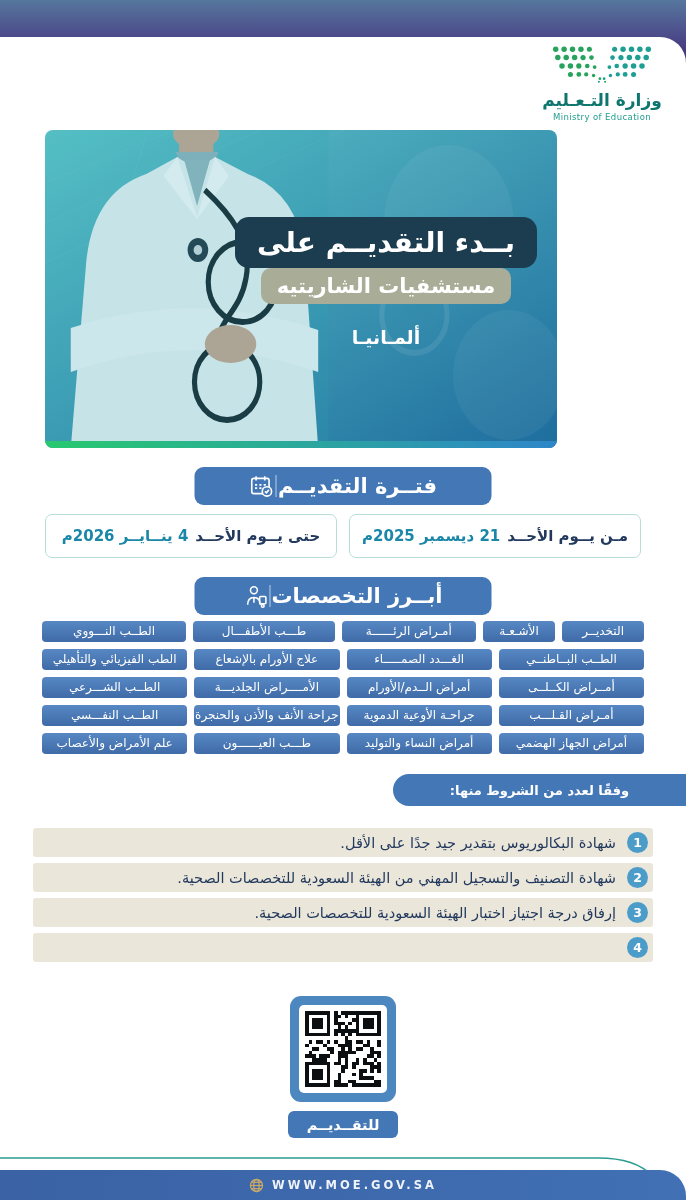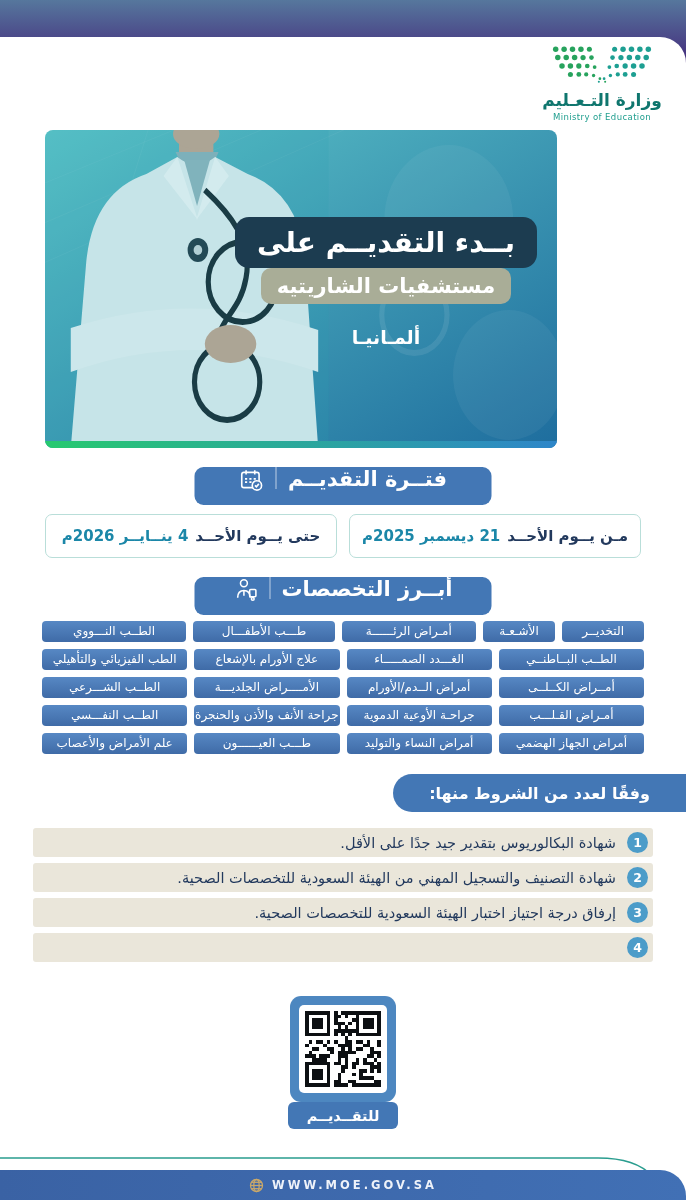--- a/index.html
+++ b/index.html
@@ -19,49 +19,49 @@
   .hero-bg{position:absolute;inset:0;width:100%;height:100%;}
   .hero-text{position:absolute;top:0;right:8px;width:326px;height:96%;display:flex;flex-direction:column;
              align-items:center;justify-content:center;color:#fff;text-align:center;}
   .badge-navy{background:var(--navy-box,#1c3c50);border-radius:14px;padding:9px 22px;font-size:28px;font-weight:bold;}
   .hero-line1{margin-top:26px;font-size:28px;font-weight:bold;}
   .badge-beige{background:var(--beige-box,#a9ad97);border-radius:10px;padding:6px 16px;font-size:21px;font-weight:bold;}
   .hero-line2{margin-top:22px;font-size:19px;font-weight:bold;letter-spacing:1px;}
   .hero-strip{position:absolute;bottom:0;left:0;right:0;height:7px;background:linear-gradient(90deg,#27c96f,#2e86c9);}
   
   .sec-header{position:absolute;left:50%;transform:translateX(-50%);width:297px;height:38px;
-              background:var(--header-blue,#4377b5);border-radius:9px;display:flex;
-              justify-content:center;gap:11px;color:#fff;}
+              background:var(--header-blue,#4377b5);border-radius:9px;display:flex;align-items:center;
+              justify-content:center;gap:1px;color:#fff;}
   .sec-title{font-size:21px;font-weight:bold;}
   .sec-div{width:1px;height:22px;background:rgba(255,255,255,.65);}
   .period-header{top:467px;}
   .spec-header{top:577px;}
   
   .dates{position:absolute;top:514px;left:45px;right:45px;display:flex;gap:12px;}
   .date-box{flex:1;height:42px;background:#fff;border:1.5px solid #b9ded9;border-radius:7px;
             display:flex;align-items:center;justify-content:center;gap:7px;font-size:15px;font-weight:bold;
             color:var(--text-navy,#22395d);}
   .date-val{color:var(--date-teal,#1b87a8);}
   
   .grid{position:absolute;top:621px;left:42px;right:42px;display:flex;flex-direction:column;gap:7px;}
   .spec-row{display:flex;gap:7px;}
   .pill{flex:1 1 0;height:21px;line-height:21px;background:linear-gradient(180deg,#5788c4,#3f6ba7);
         border-radius:4px;color:#fff;font-size:12px;text-align:center;white-space:nowrap;overflow:hidden;}
   
-  .cond-header{position:absolute;top:774px;right:0;width:293px;height:38px;background:var(--header-blue,#4377b5);
+  .cond-header{position:absolute;top:774px;right:0;width:293px;height:32px;background:var(--header-blue,#4377b5);
                border-radius:19px 0 0 19px;display:flex;align-items:center;justify-content:center;
-               color:#fff;font-size:16px;font-weight:bold;}
+               color:#fff;font-size:13px;font-weight:bold;}
   .cond-list{position:absolute;top:828px;left:33px;right:33px;display:flex;flex-direction:column;gap:6px;}
   .cond-row{height:29px;background:var(--row-beige,#eae6da);border-radius:3px;display:flex;align-items:center;
             gap:11px;padding:0 5px 0 10px;}
   .cond-num{width:21px;height:21px;border-radius:50%;background:var(--circle-blue,#4c9cc9);color:#fff;
             font-size:12.5px;font-weight:bold;display:flex;align-items:center;justify-content:center;flex:0 0 auto;}
   .cond-text{font-size:14.5px;color:var(--text-navy,#22395d);}
   
-  .qr-wrap{position:absolute;top:996px;left:0;right:0;display:flex;flex-direction:column;align-items:center;}
+  .qr-wrap{position:absolute;top:996px;left:0;right:0;display:flex;flex-direction:column;align-items:center;gap:9px;}
   .qr-frame{width:106px;height:106px;background:var(--qr-blue,#4d87c0);border-radius:11px;
             display:flex;align-items:center;justify-content:center;}
   .qr-inner{width:88px;height:88px;background:#fff;border-radius:5px;display:flex;align-items:center;justify-content:center;}
   #qr{width:76px;height:76px;shape-rendering:crispEdges;}
   .apply-btn{width:110px;height:27px;background:var(--header-blue,#4377b5);border-radius:6px;color:#fff;
              font-size:14.5px;font-weight:bold;display:flex;align-items:center;justify-content:center;cursor:pointer;}
   
   .footer-curve{position:absolute;left:0;top:1150px;width:686px;height:30px;pointer-events:none;}
   .footer{position:absolute;left:0;right:0;bottom:0;height:30px;background:linear-gradient(90deg,#3a62a4,#4170b5);
           border-top-right-radius:26px;display:flex;align-items:center;justify-content:center;gap:8px;}

